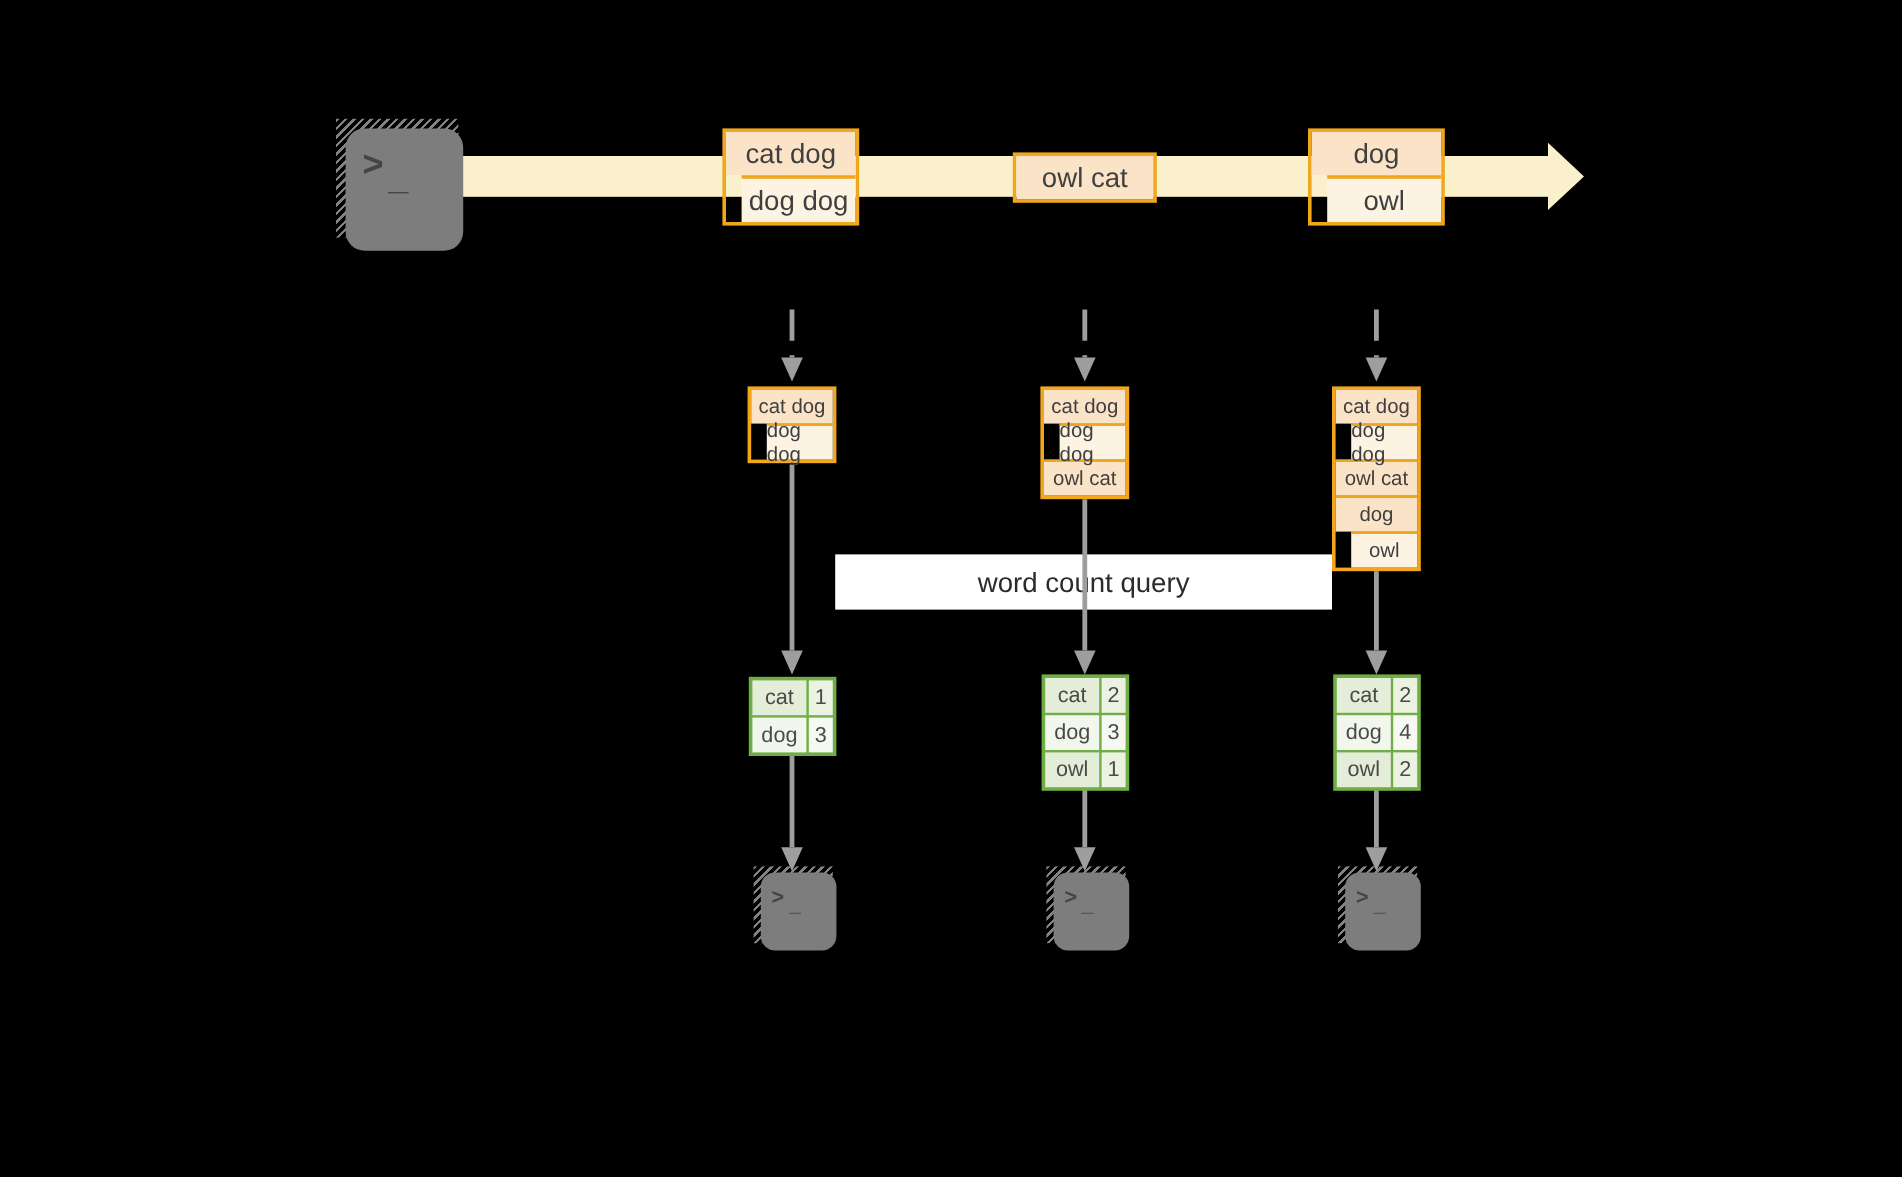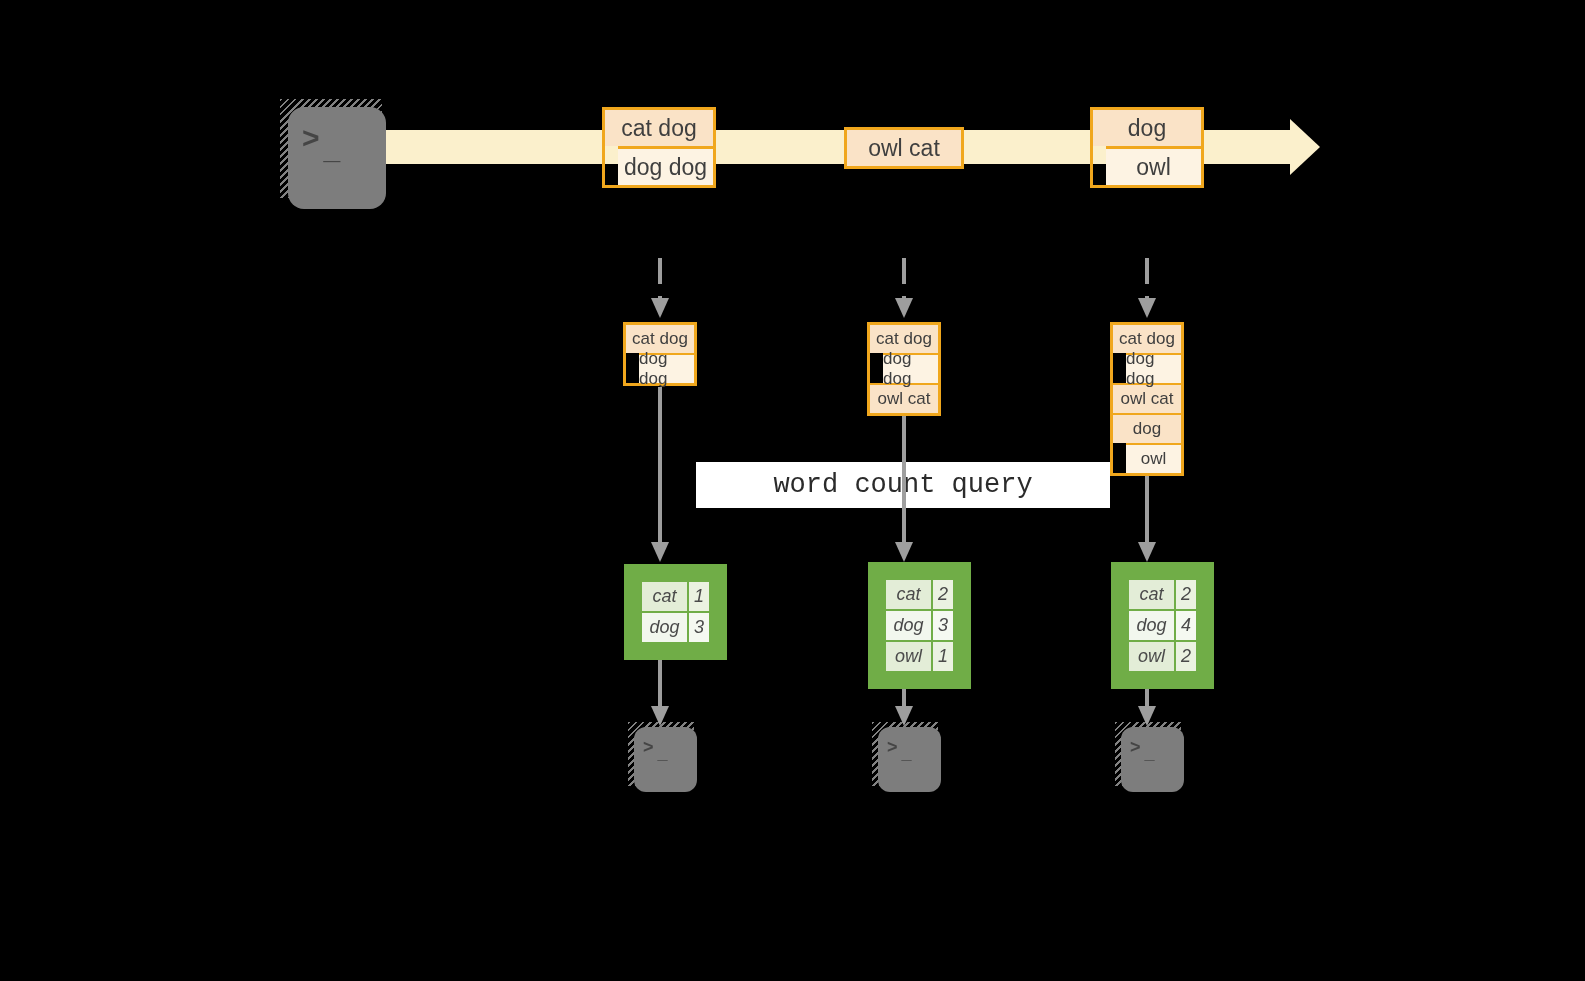--- a/index.html
+++ b/index.html
@@ -41,30 +41,30 @@
   
   .stack{border:3px solid var(--amber);z-index:5;}
   .stack .srow{height:28px;display:flex;align-items:center;justify-content:center;
                font-size:17px;color:var(--ink);}
   .stack .srow + .srow{border-top:2px solid var(--amber);}
 
   .peach{background:var(--peach);}
   .cream{background:var(--cream);margin-left:13px;}
 
   
-  .wtable{background:var(--green);padding:18px;display:grid;
-          grid-template-columns:45px 20px;gap:2px;z-index:5;font-style:italic;}
+  .wtable{background:var(--green);padding:3px;display:grid;
+          grid-template-columns:45px 20px;gap:2px;z-index:5;}
   .wtable .cell{height:29px;display:flex;align-items:center;justify-content:center;
                 font-size:18px;color:#4a4a4a;}
   .w-a{background:var(--sage-a);} .n-a{background:var(--sage-a2);}
   .w-b{background:var(--sage-b);} .n-b{background:var(--sage-b2);}
 
   
   .banner{background:#ffffff;display:flex;align-items:center;justify-content:center;
-          font-size:27px;color:#2b2b2b;z-index:3;font-family:Liberation Mono, monospace;}
+          font-size:23px;color:#2b2b2b;z-index:3;}
 
   
   svg.arrow{overflow:visible;z-index:4;}
   svg.arrow line{stroke:var(--gray);stroke-width:4;}
   svg.arrow polygon{fill:var(--gray);}
 </style>
 </head>
 <body>
 
 <div class="abs band" style="left:372px;top:130px;width:918px;height:34px;"></div>

